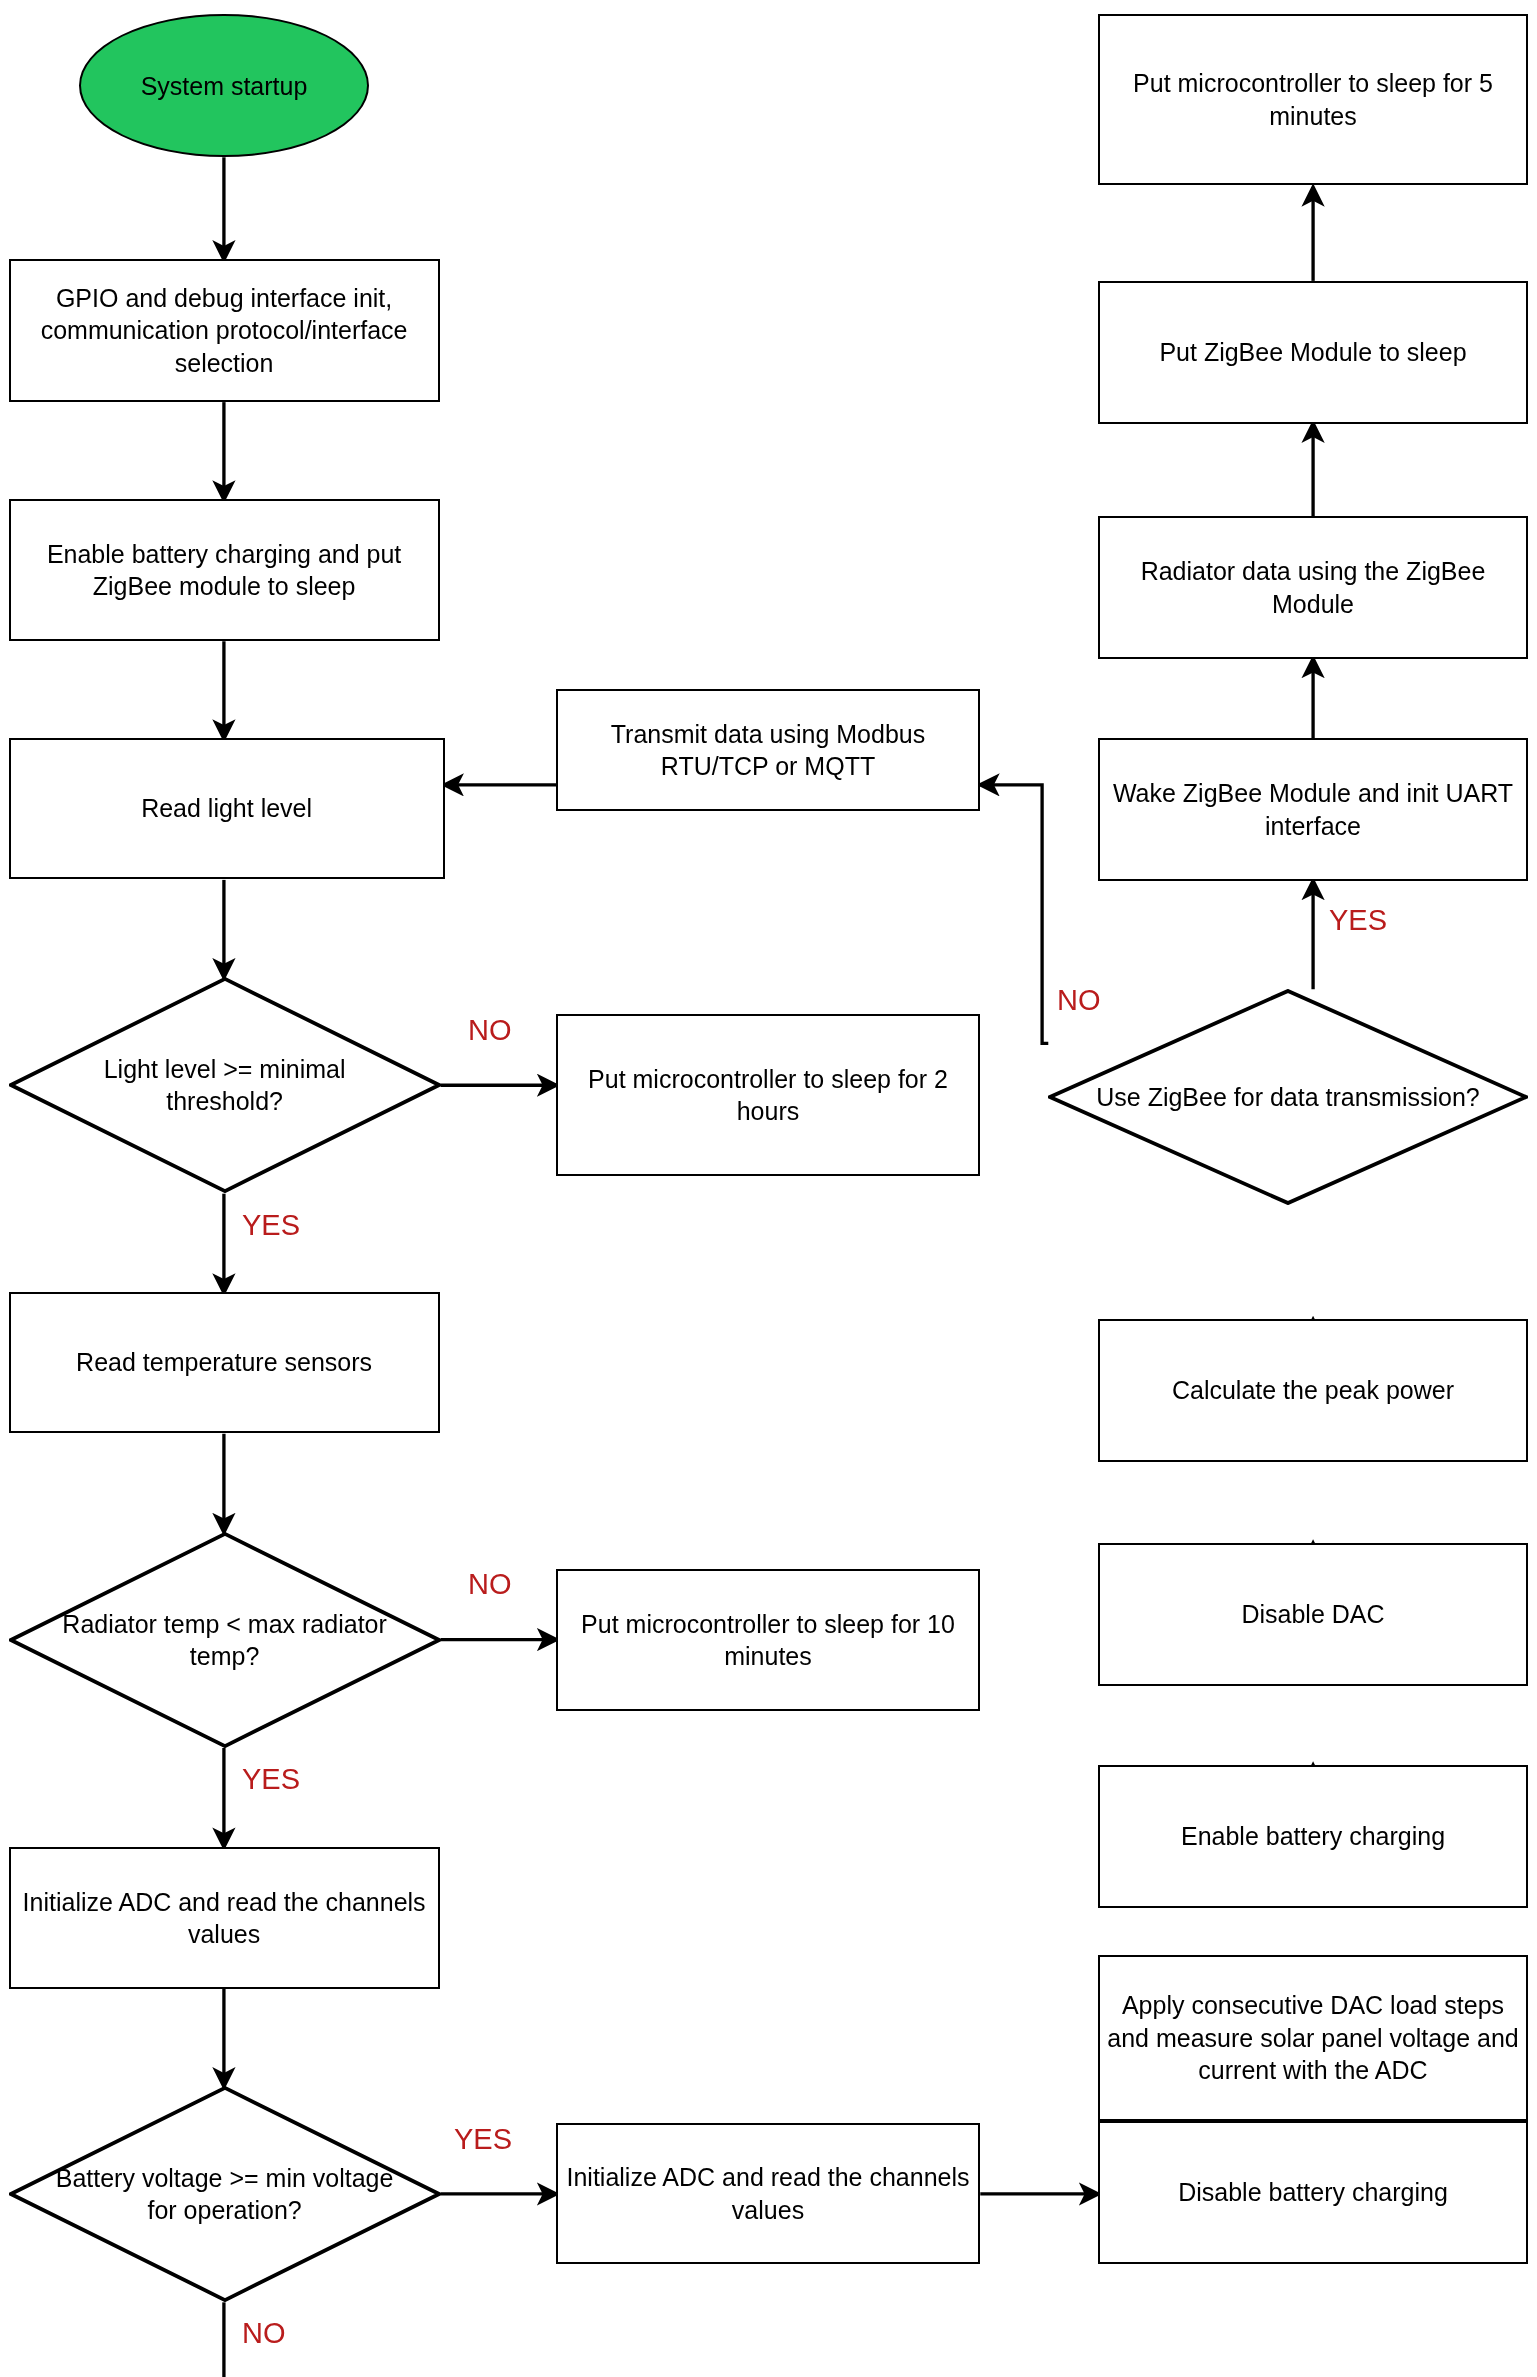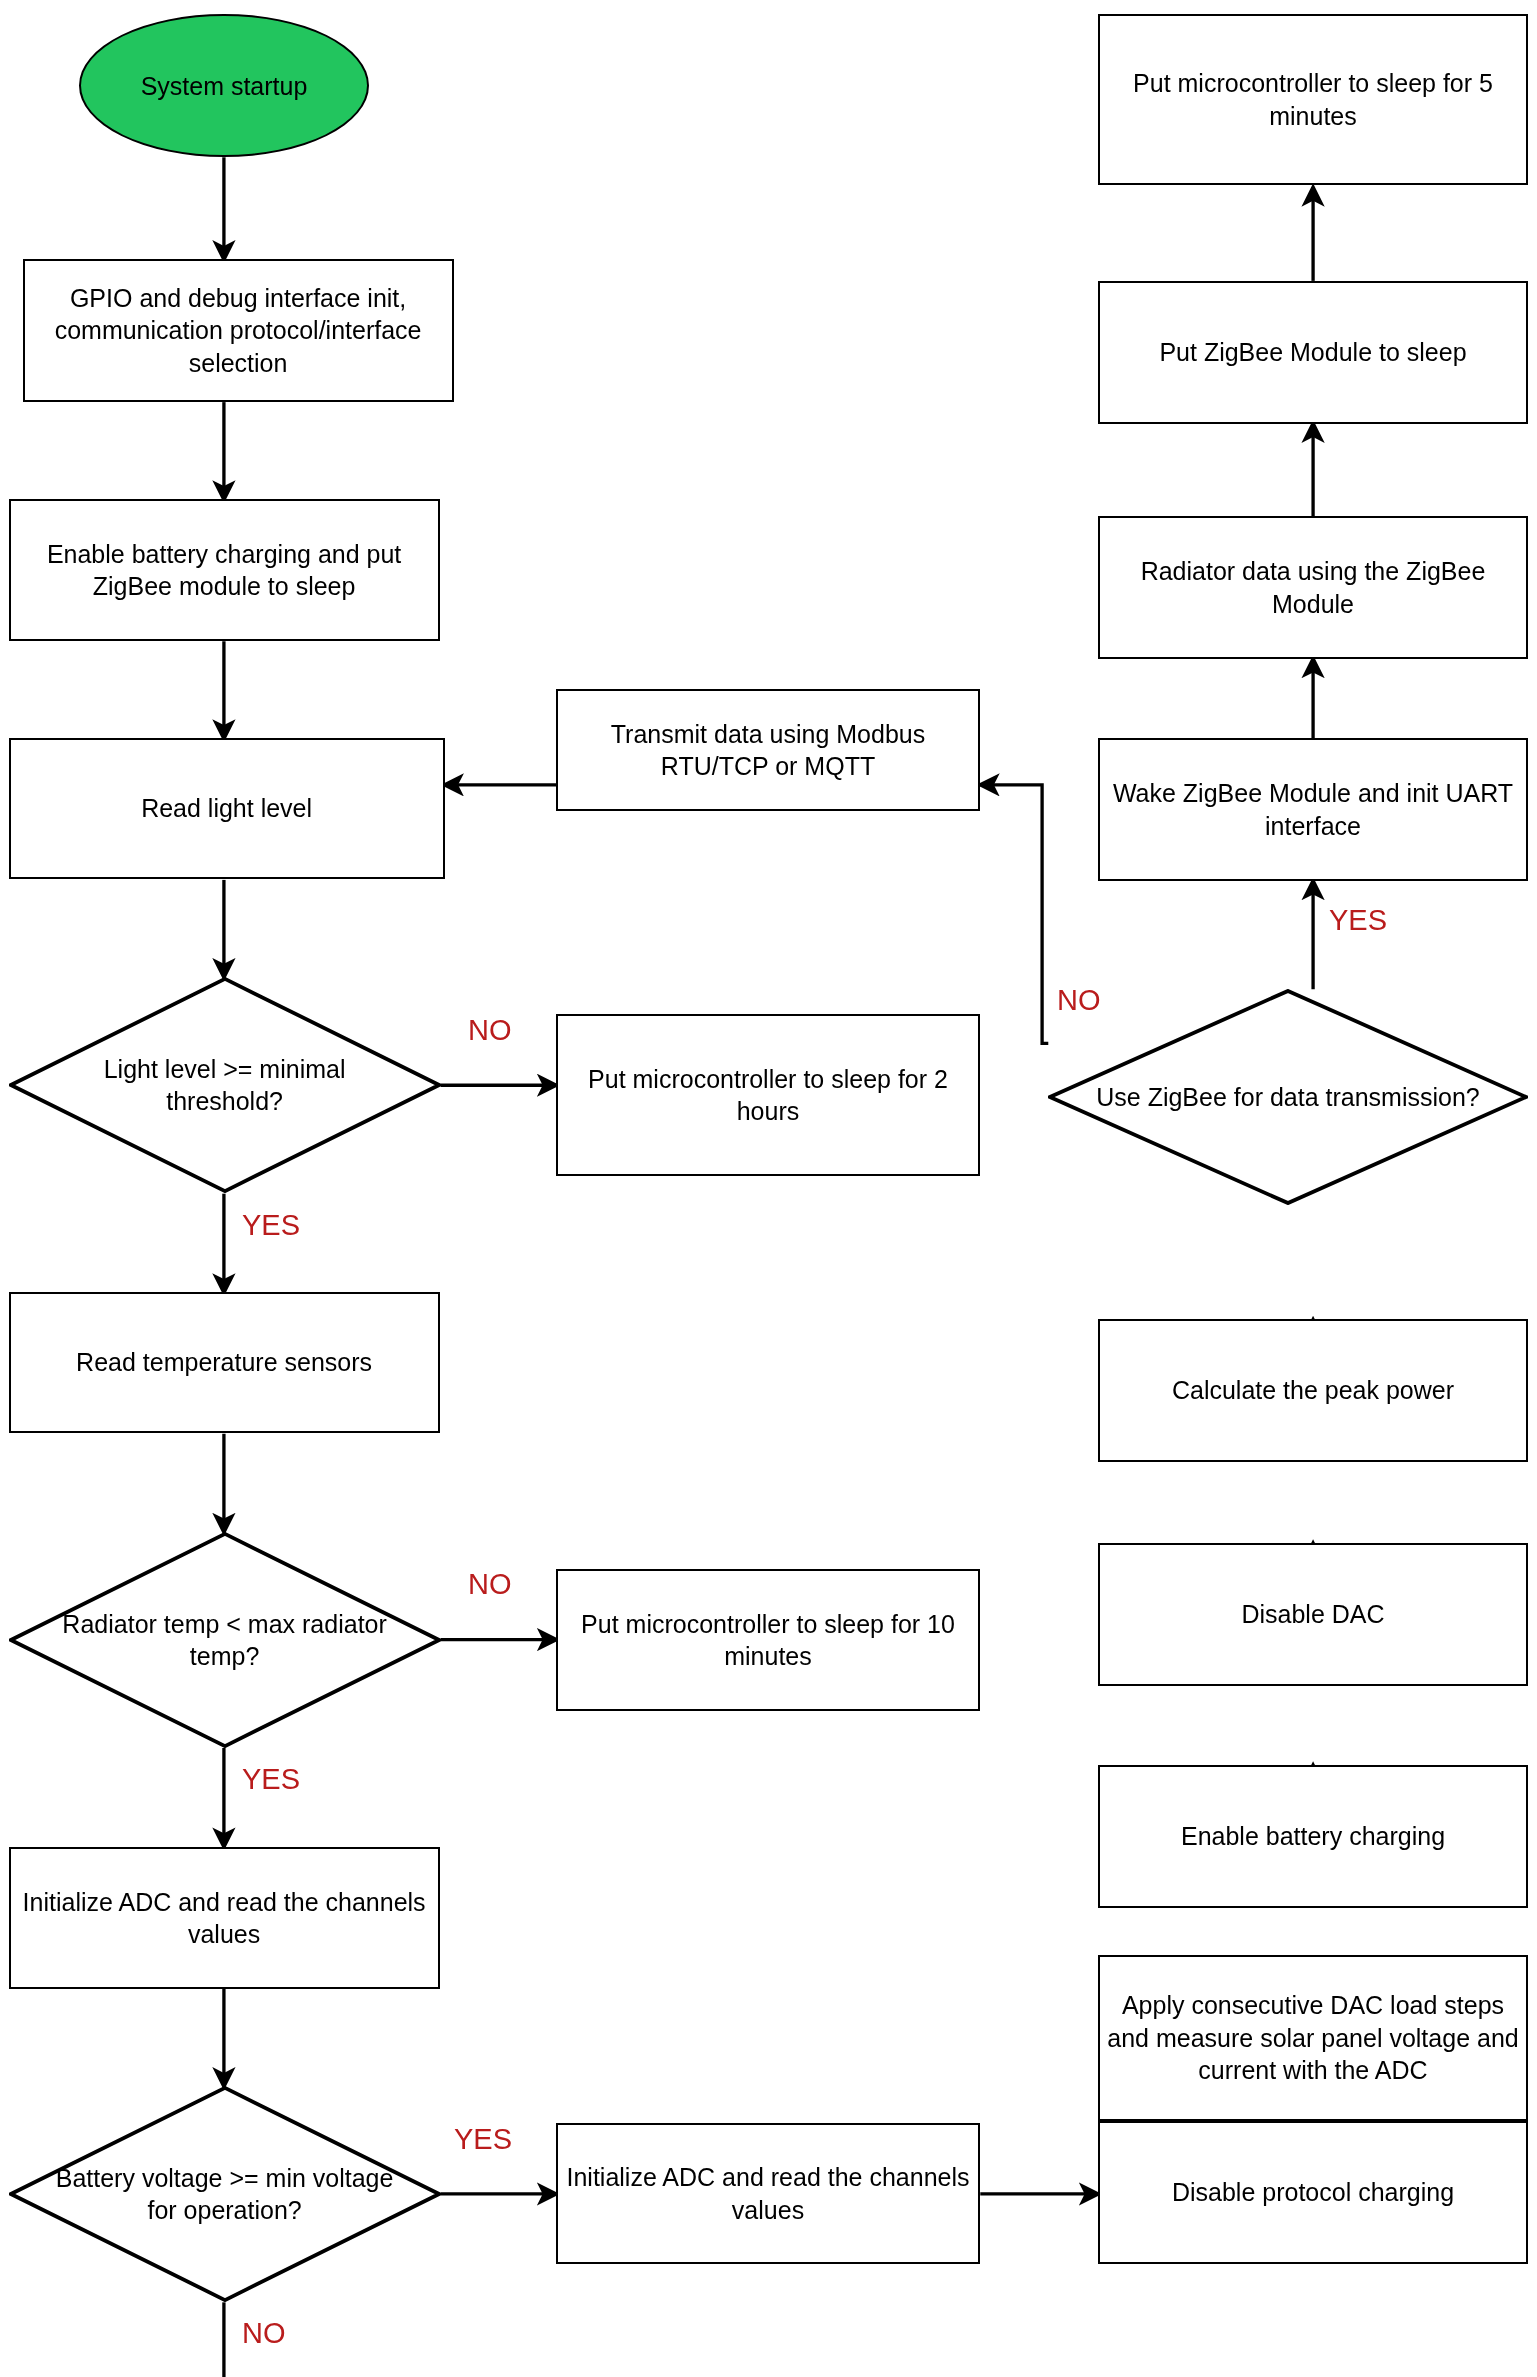--- a/index.html
+++ b/index.html
@@ -127,21 +127,21 @@
       <path d="M 2762 590 L 2762 393"></path>
 
       <path d="M 1170 1650 L 935 1650"></path>
     </g>
   </svg>
 
   <div class="node terminator" style="left:79px; top:14.3px; width:290px; height:143px;">
     <span>System startup</span>
   </div>
 
-  <div class="node process" style="left:8.6px; top:259px; width:431px; height:143px;margin-left:14px;">
+  <div class="node process" style="left:8.6px; top:259px; width:431px; height:143px;">
     <span>GPIO and debug interface init, communication protocol/interface selection</span>
   </div>
 
   <div class="node process" style="left:8.6px; top:499px; width:431px; height:142px;">
     <span>Enable battery charging and put ZigBee module to sleep</span>
   </div>
 
   <div class="node process" style="left:8.6px; top:738px; width:436px; height:141px;">
     <span>Read light level</span>
   </div>
@@ -224,21 +224,21 @@
 
   <div class="node process" style="left:1098px; top:1765px; width:430px; height:143px;">
     <span>Enable battery charging</span>
   </div>
 
   <div class="node process" style="left:1098px; top:1955px; width:430px; height:166px;">
     <span>Apply consecutive DAC load steps and measure solar panel voltage and current with the ADC</span>
   </div>
 
   <div class="node process" style="left:1098px; top:2121px; width:430px; height:143px;">
-    <span>Disable protocol charging</span>
+    <span>Disable battery charging</span>
   </div>
 
   <span class="edge-label" style="left:468px; top:1013px;">NO</span>
   <span class="edge-label" style="left:242px; top:1208px;">YES</span>
 
   <span class="edge-label" style="left:468px; top:1567px;">NO</span>
   <span class="edge-label" style="left:242px; top:1762px;">YES</span>
 
   <span class="edge-label" style="left:454px; top:2122px;">YES</span>
   <span class="edge-label" style="left:242px; top:2316px;">NO</span>

